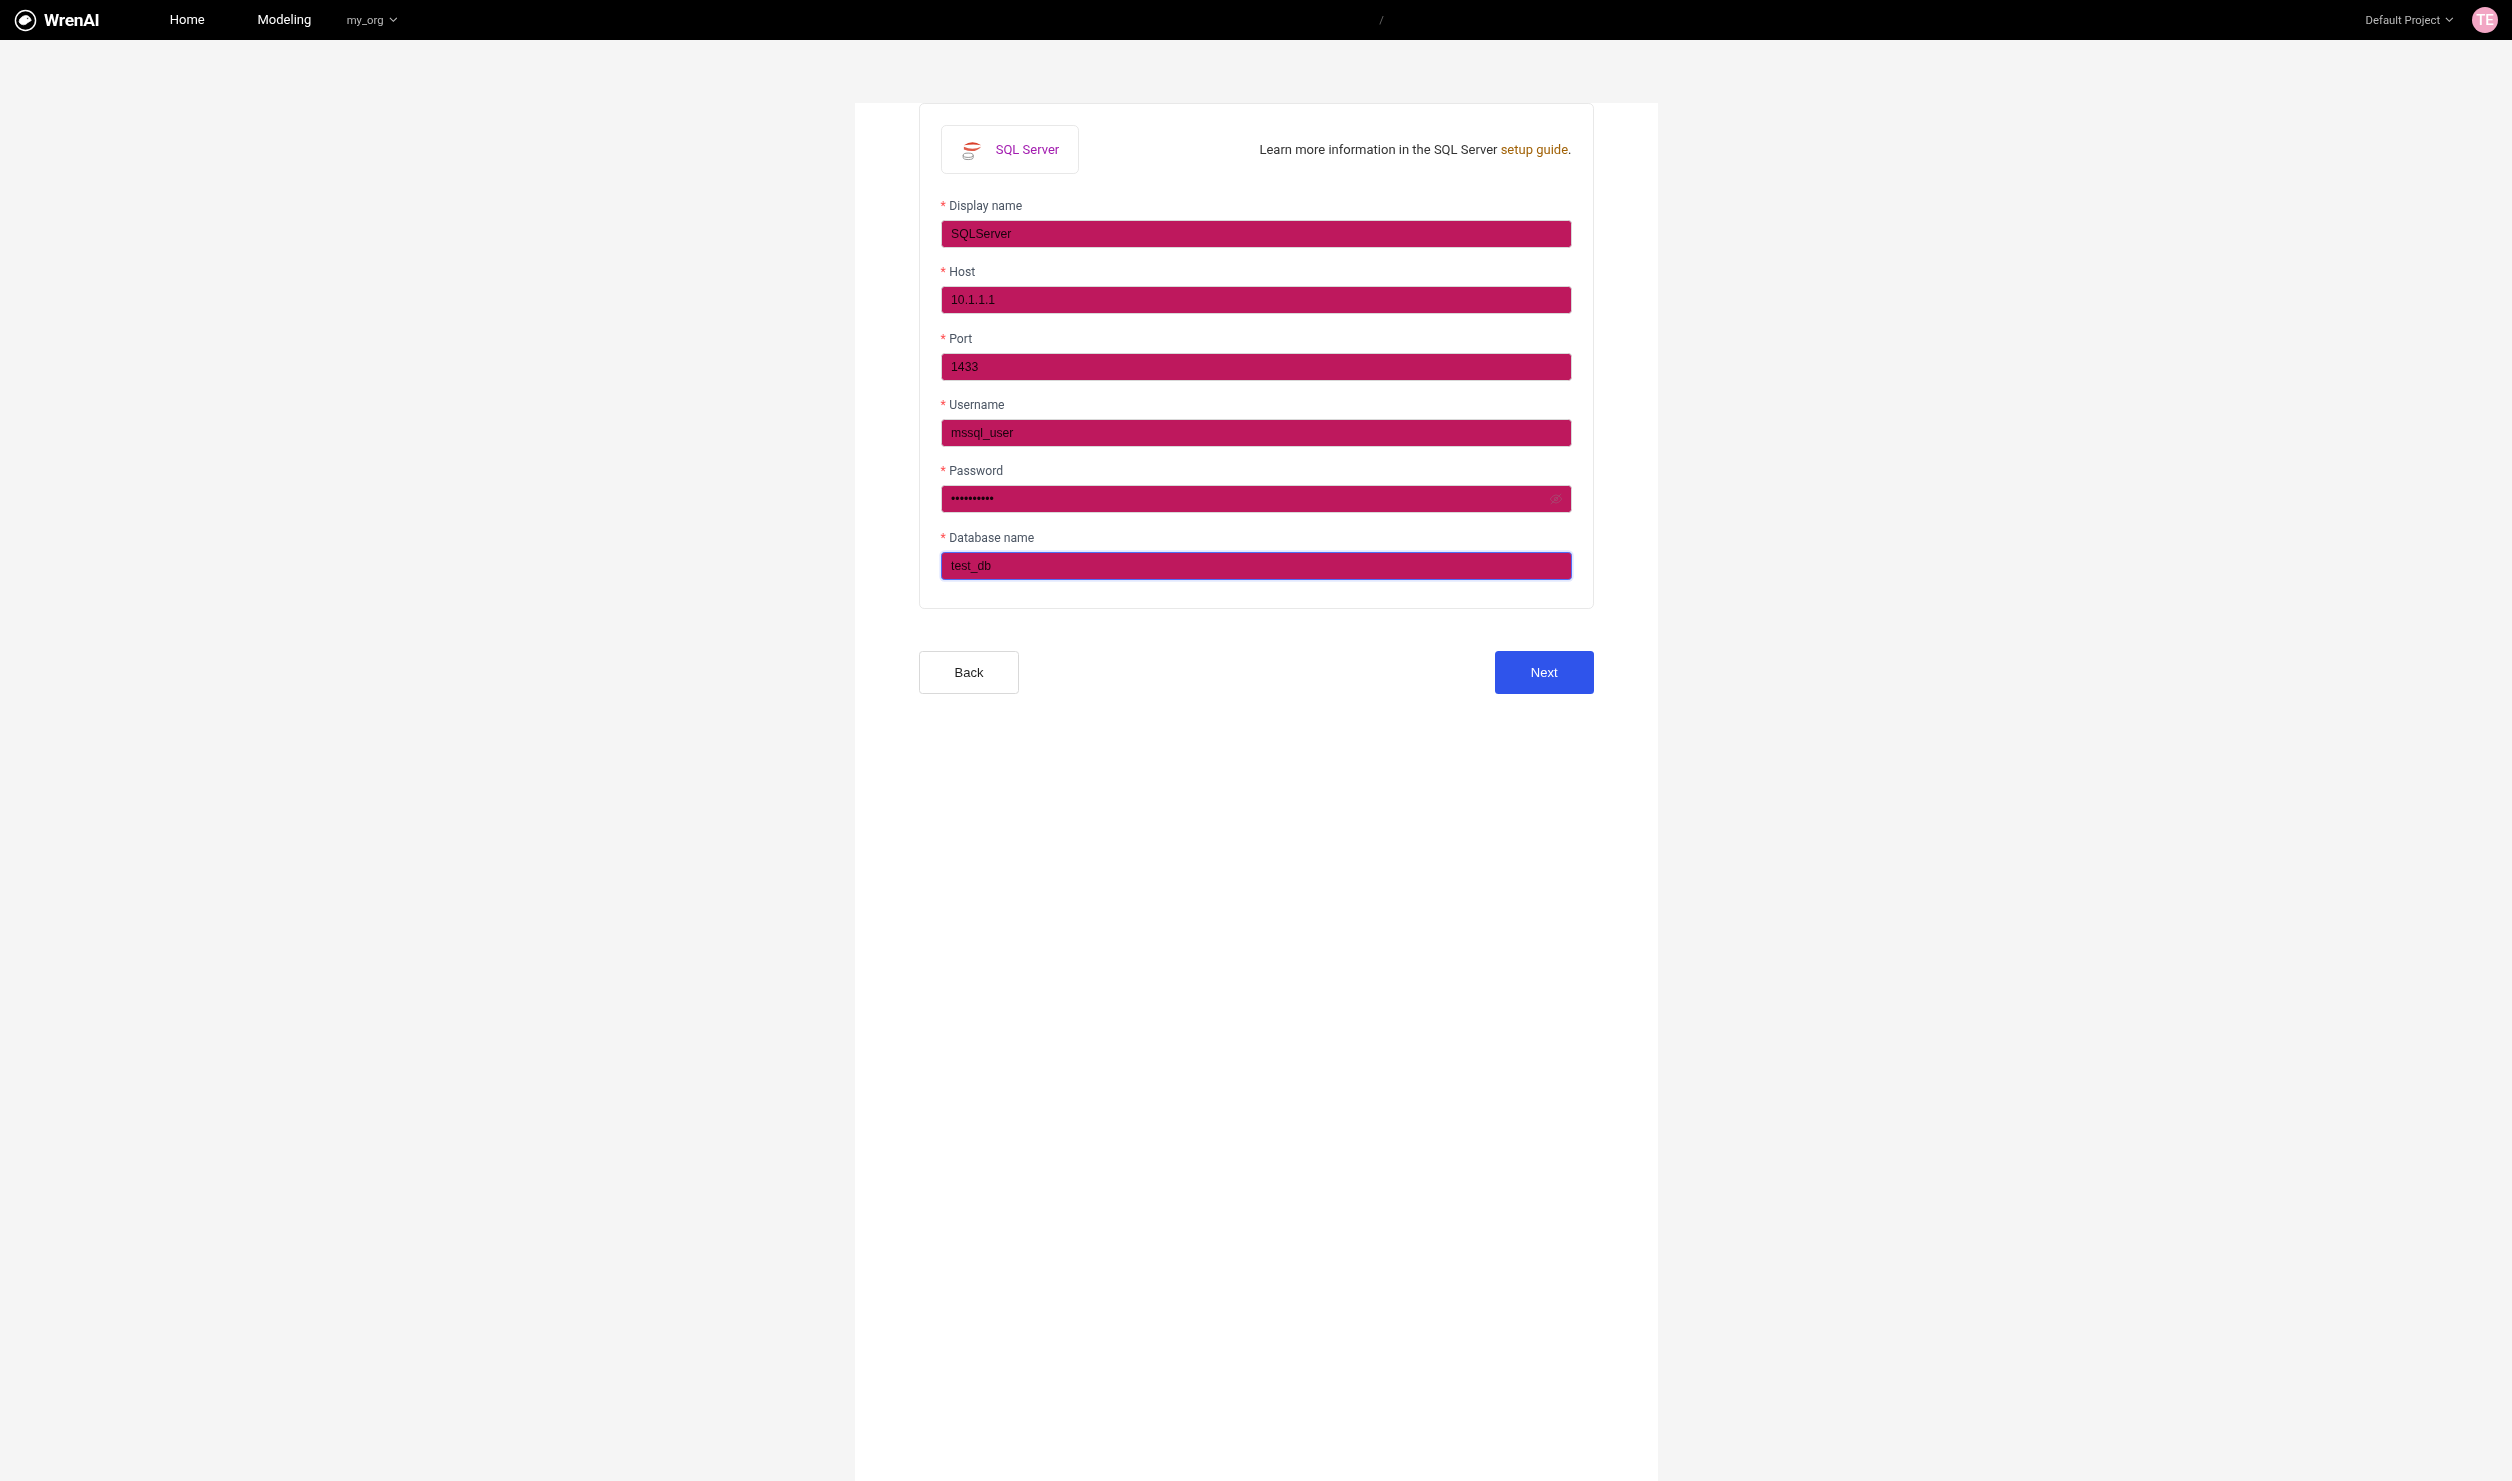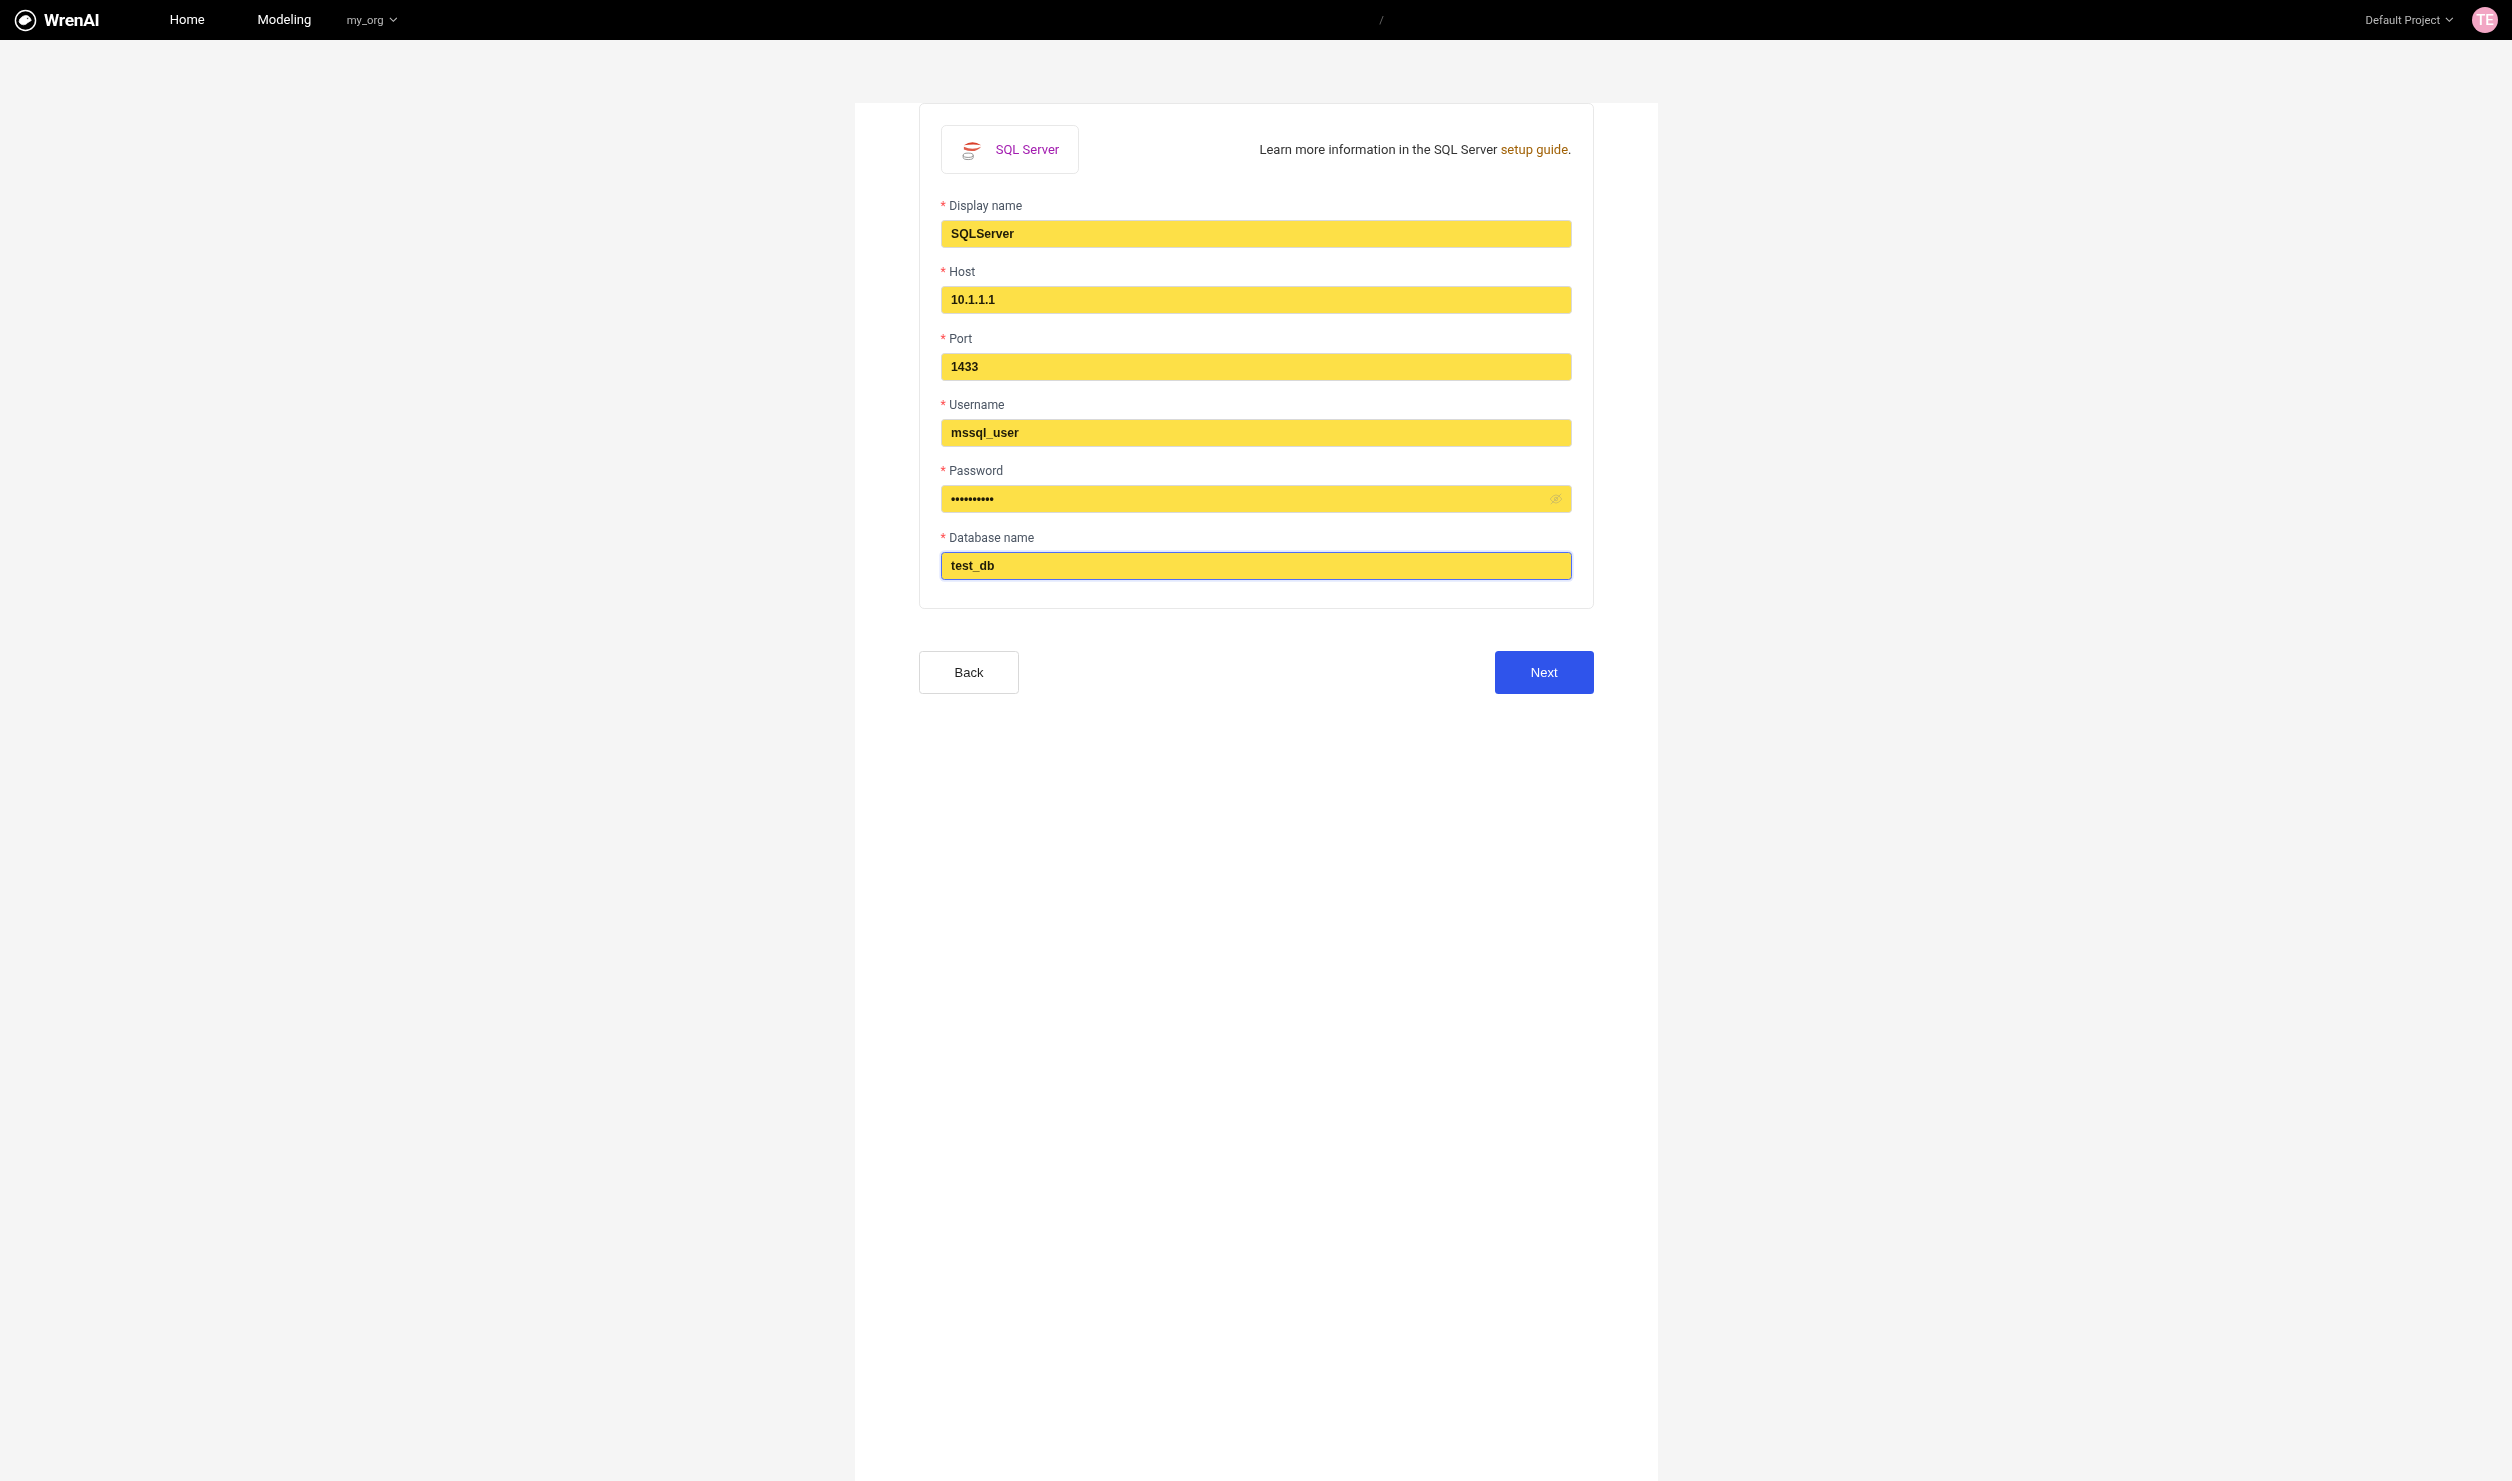--- a/index.html
+++ b/index.html
@@ -118,22 +118,21 @@
     .req { color: #ff4d4f; margin-right: 3.5px; }
     .input {
       width: 100%;
       height: 28px;
       border: 0.9px solid #d9d9d9;
       border-radius: 3.5px;
       padding: 0 9.6px;
       font-size: 12.2px;
       color: rgba(0,0,0,0.88);
       outline: none;
-      background: #fde047;
-      font-weight: bold;
+      background: #be185d;
     }
     .input:focus, .input.focused {
       border-color: #4f6ef7;
       box-shadow: 0 0 0 1.7px rgba(64, 107, 247, 0.15);
     }
     .input-wrap { position: relative; }
     .eye-icon {
       position: absolute;
       right: 8.7px;
       top: 50%;

